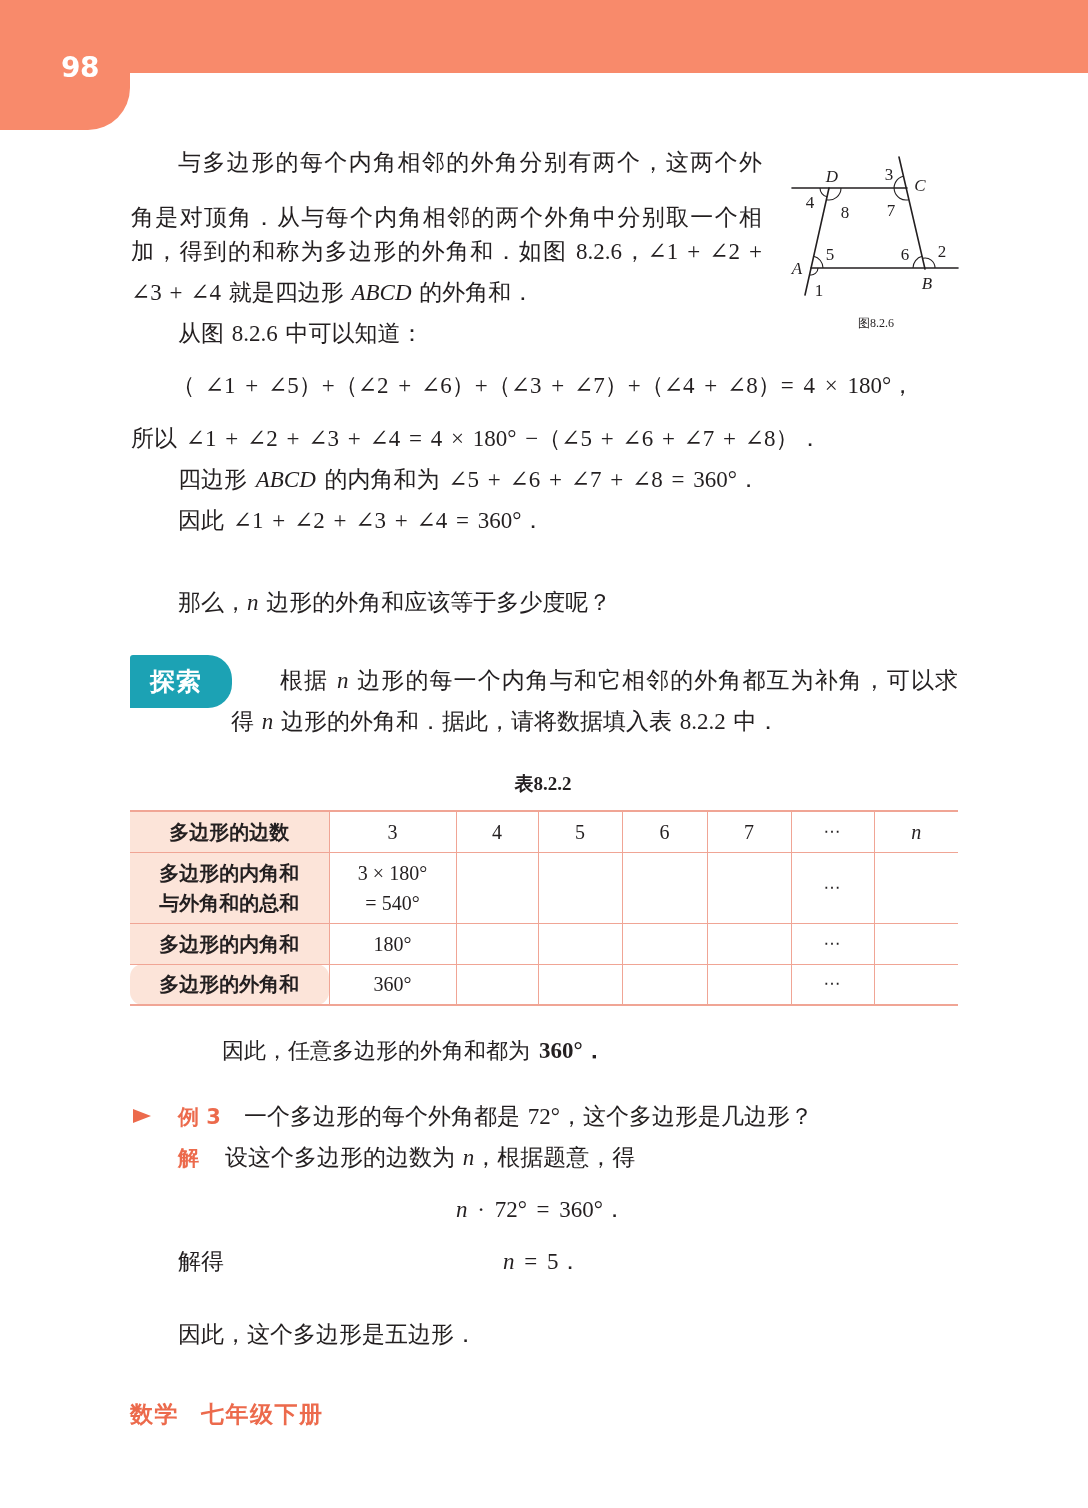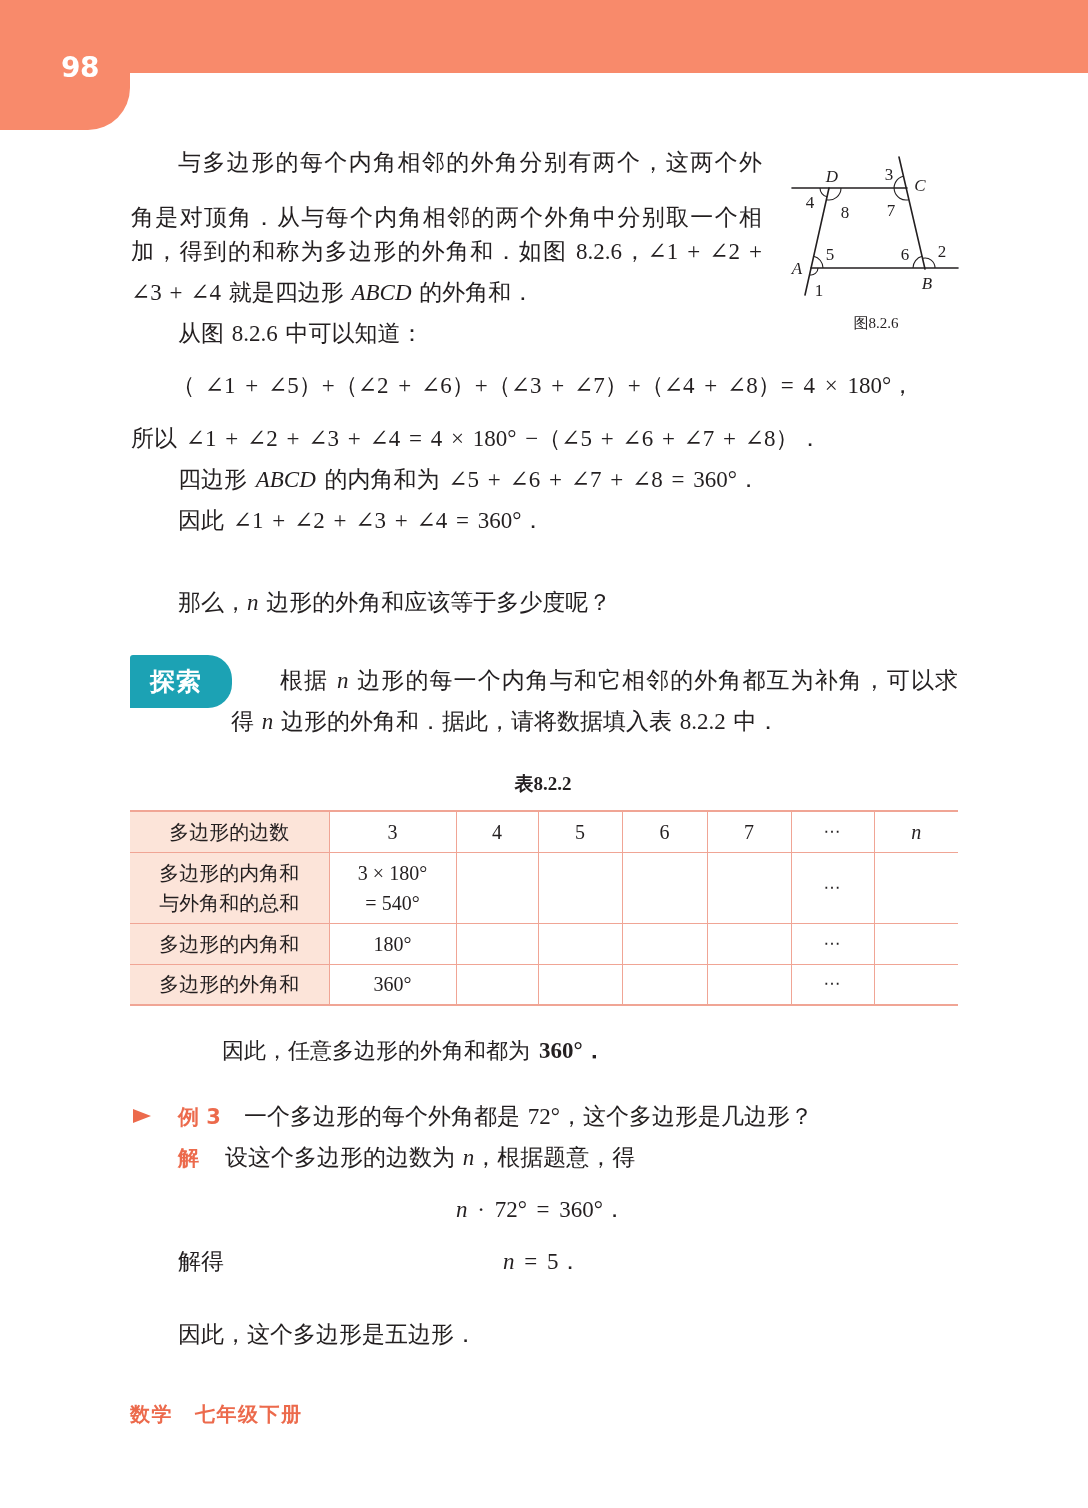--- a/index.html
+++ b/index.html
@@ -8,36 +8,36 @@
 body{position:relative;font-family:"Liberation Serif","DejaVu Serif",serif;color:var(--ink);font-size:23px;}
 .band{position:absolute;left:0;top:0;width:1088px;height:73px;background:var(--accent);}
 .tab{position:absolute;left:0;top:0;width:130px;height:130px;background:var(--accent);border-bottom-right-radius:42px;}
 .pnum{position:absolute;left:61px;top:50px;height:36px;line-height:36px;font-family:"DejaVu Sans",sans-serif;font-weight:bold;font-size:28px;color:#ffffff;letter-spacing:-0.5px;}
 .ln{position:absolute;height:30px;line-height:30px;white-space:nowrap;word-spacing:2px;}
 .just{white-space:normal;text-align:justify;text-align-last:justify;overflow:hidden;}
 .v{font-style:italic;}
 .fig{position:absolute;left:780px;top:150px;}
 .fig text{font-family:"Liberation Serif","DejaVu Serif",serif;font-size:17px;fill:var(--ink);}
 .fig text.it{font-style:italic;}
-.figcap{position:absolute;left:826px;top:310px;width:100px;height:26px;line-height:26px;text-align:center;font-size:15px;}
+.figcap{position:absolute;left:826px;top:310px;width:100px;height:26px;line-height:26px;text-align:center;font-size:12px;}
 .badge{position:absolute;left:130px;top:655px;width:102px;height:53px;background:var(--teal);border-radius:3px 24px 24px 0;color:#ffffff;font-family:"DejaVu Sans","Liberation Sans",sans-serif;font-weight:bold;font-size:25px;line-height:53px;padding-left:20px;letter-spacing:1px;}
 .tcap{position:absolute;left:443px;top:770px;width:200px;height:28px;line-height:28px;text-align:center;font-weight:bold;font-size:19px;}
 .tbl{position:absolute;left:130px;top:810px;width:828px;border-collapse:collapse;table-layout:fixed;font-size:20px;}
 .tbl th,.tbl td{border:1px solid var(--table_border);text-align:center;vertical-align:middle;white-space:pre-line;line-height:30px;font-weight:normal;}
-.tbl th{background:var(--table_head);}
+.tbl th{background:var(--table_head);font-weight:bold;}
 .tbl tr > *:first-child{border-left:none;}
 .tbl tr > *:last-child{border-right:none;}
 .tbl tr.first > *{border-top:2px solid var(--table_border);}
-.tbl tr.last > *{border-bottom:2px solid var(--table_border);}
+.tbl tr.last > *{border-bottom:2px solid var(--table_border);border-radius:13px;}
 .tbl td.dots{font-size:17px;letter-spacing:1px;}
 .concl-cn{font-family:"DejaVu Sans","Liberation Sans",sans-serif;font-weight:500;font-size:22px;}
 .bold{font-weight:bold;}
 .tri{position:absolute;left:133px;top:1109px;width:0;height:0;border-top:7px solid transparent;border-bottom:7px solid transparent;border-left:18px solid var(--red);}
 .redlbl{position:absolute;height:30px;line-height:30px;font-family:"DejaVu Sans","Liberation Sans",sans-serif;font-weight:bold;font-size:21px;color:var(--red);white-space:nowrap;}
-.footer{position:absolute;left:130px;top:1399px;height:30px;line-height:30px;font-family:"DejaVu Sans","Liberation Sans",sans-serif;font-weight:bold;font-size:20px;color:var(--red);letter-spacing:1.5px;white-space:nowrap;}
+.footer{position:absolute;left:130px;top:1399px;height:30px;line-height:30px;font-family:"DejaVu Sans","Liberation Sans",sans-serif;font-weight:bold;font-size:23px;color:var(--red);letter-spacing:1.5px;white-space:nowrap;}
 .footer .grade{margin-left:22px;}
 </style>
 </head>
 <body>
 
 <div class="band"></div>
 <div class="tab"></div>
 <div class="pnum">98</div>
 
 <div class="ln just" style="left:178px;top:148px;width:584px;">与多边形的每个内角相邻的外角分别有两个，这两个外</div>

